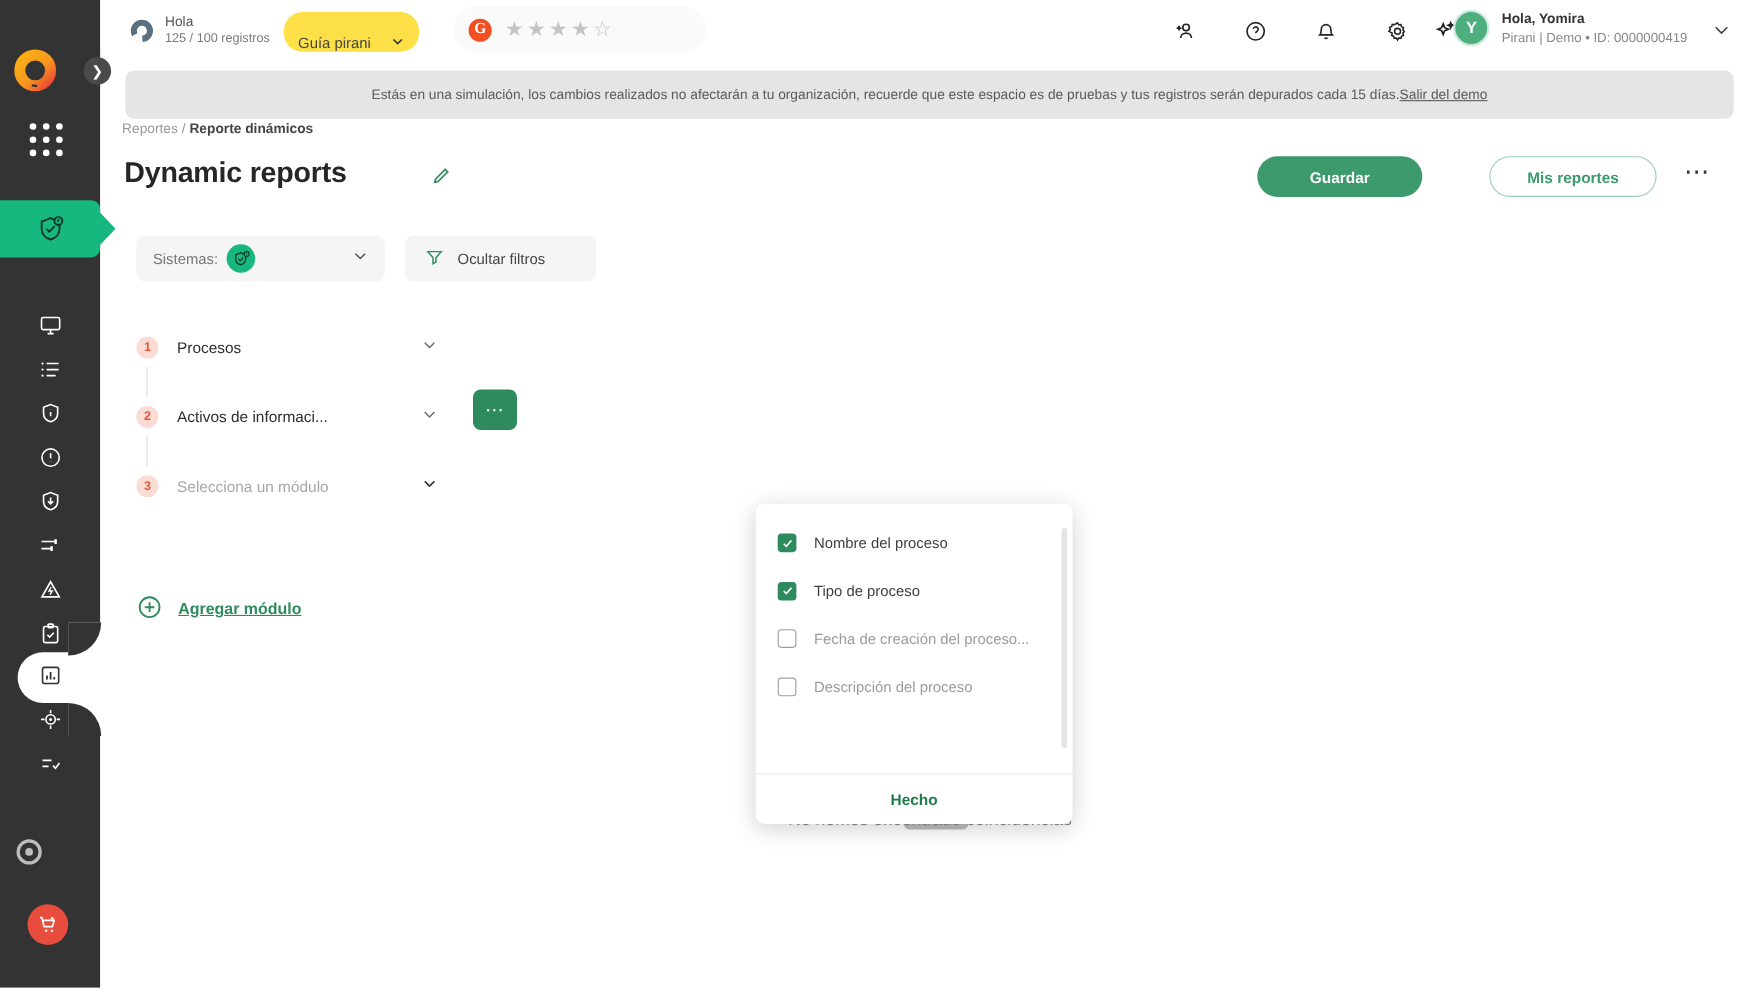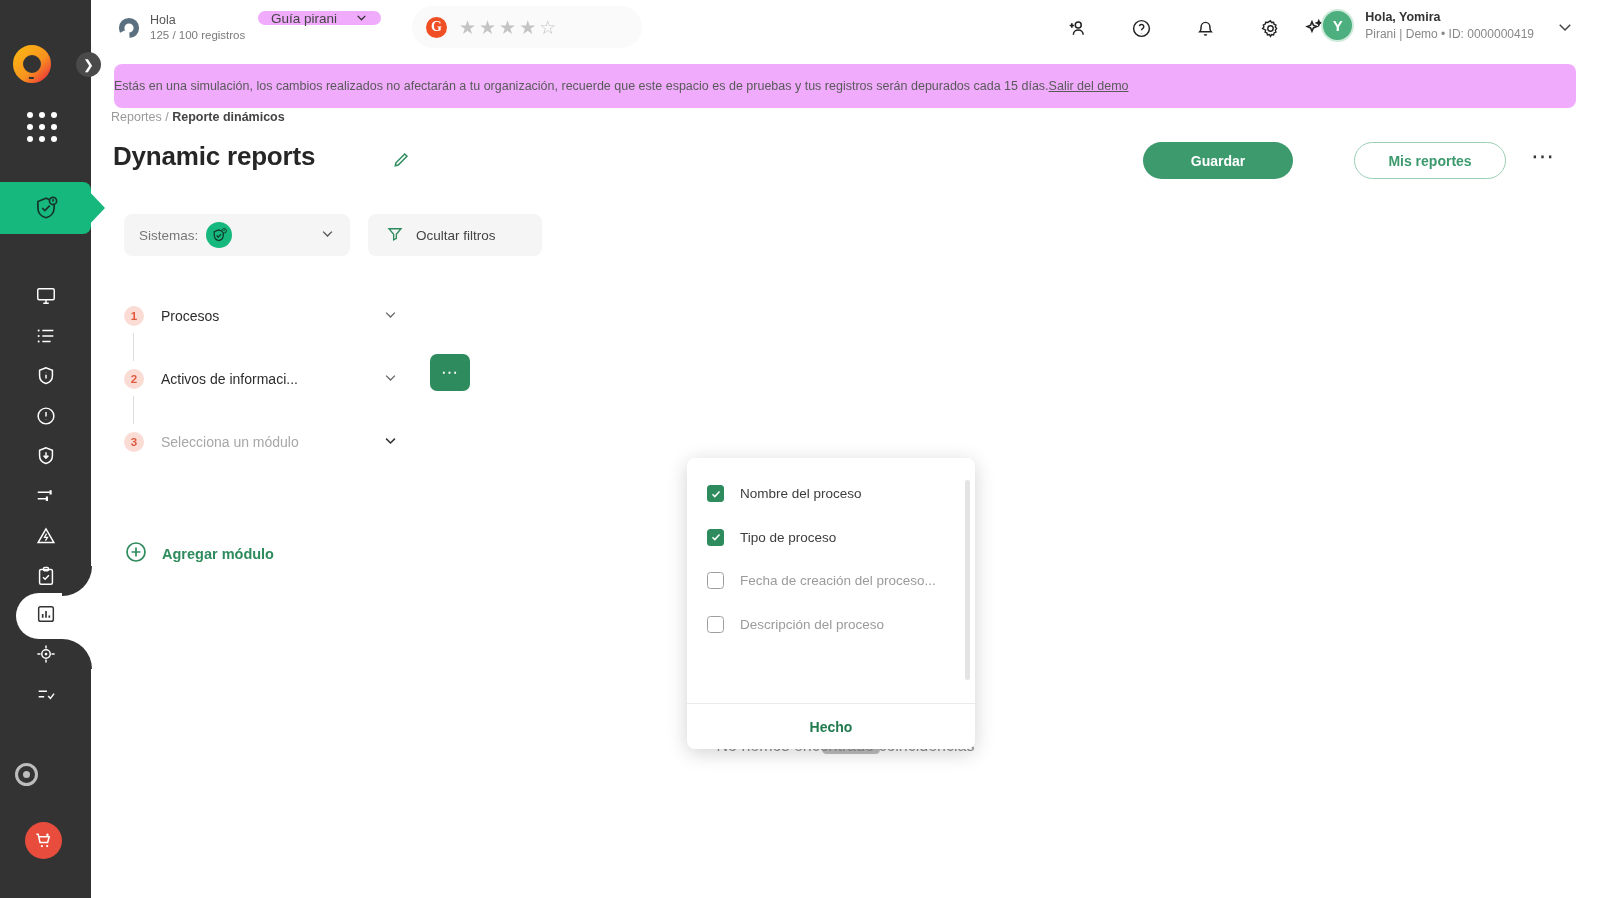--- a/index.html
+++ b/index.html
@@ -126,23 +126,23 @@
     padding: 0 8px 0 6px;
     border-radius: 23px;
     cursor: pointer;
   }
   #tenant-donut { width: 22px; height: 22px; }
   .tenant-text { display: flex; flex-direction: column; line-height: 1.25; }
   .tenant-name { font-size: 12.5px; color: #555555; }
   .tenant-sub { font-size: 11.5px; color: #7a7a7a; }
   #guide-pill {
     position: absolute; left: 167px; top: 11px;
-    height: 14px; padding: 0 13px;
-    background: #f0abfc; border-radius: 17px;
-    display: flex; align-items: flex-start; gap: 18px;
+    height: 36px; padding: 0 13px;
+    background: #fde047; border-radius: 17px;
+    display: flex; align-items: flex-end; gap: 18px;
     cursor: pointer;
   }
   #guide-pill span { font-size: 13.5px; color: #444; }
   #rating-pill {
     position: absolute; left: 321px; top: 6px;
     height: 42px; min-width: 230px;
     background: #fafafa; border-radius: 21px;
     display: flex; align-items: center; gap: 12px;
     padding: 0 18px 0 14px;
     cursor: pointer;
@@ -183,23 +183,23 @@
 
   
   #page {
     position: absolute; left: 91px; top: 55px;
     width: 1509px; height: 843px;
     background: #ffffff;
   }
   #demo-banner {
     position: absolute; left: 23px; top: 9px;
     width: 1462px; height: 44px;
-    background: #f0abfc;
+    background: #e5e5e5;
     border-radius: 8px;
-    display: flex; align-items: center; justify-content: flex-start;
+    display: flex; align-items: center; justify-content: center;
     font-size: 12.5px; color: #5a5a5a;
   }
   #demo-banner a { color: #5a5a5a; text-decoration: underline; cursor: pointer; }
 
   #breadcrumb {
     position: absolute; left: 20px; top: 55px;
     font-size: 12.5px; color: #9a9a9a;
   }
   #breadcrumb b { color: #444; font-weight: 700; }
   #breadcrumb .crumb-link { cursor: pointer; }
@@ -291,20 +291,21 @@
     display:flex;align-items:center;justify-content:center;
     color: #fff; font-size: 17px; letter-spacing: 1px; line-height: 8px;
     cursor: pointer;
     z-index: 14;
   }
   #agregar-modulo {
     position: absolute; left: 33px; top: 485px;
     display: flex; align-items: center; gap: 14px;
     color: #2e8b5d; font-size: 14.5px; font-weight: 700;
     cursor: pointer;
+    text-decoration: underline;
   }
 
   
   #empty-illus {
     position: absolute; left: 695px; top: 640px;
     width: 110px; height: 70px;
   }
   #empty-text {
     position: absolute; left: 0; right: 0; top: 682px;
     text-align: center;

